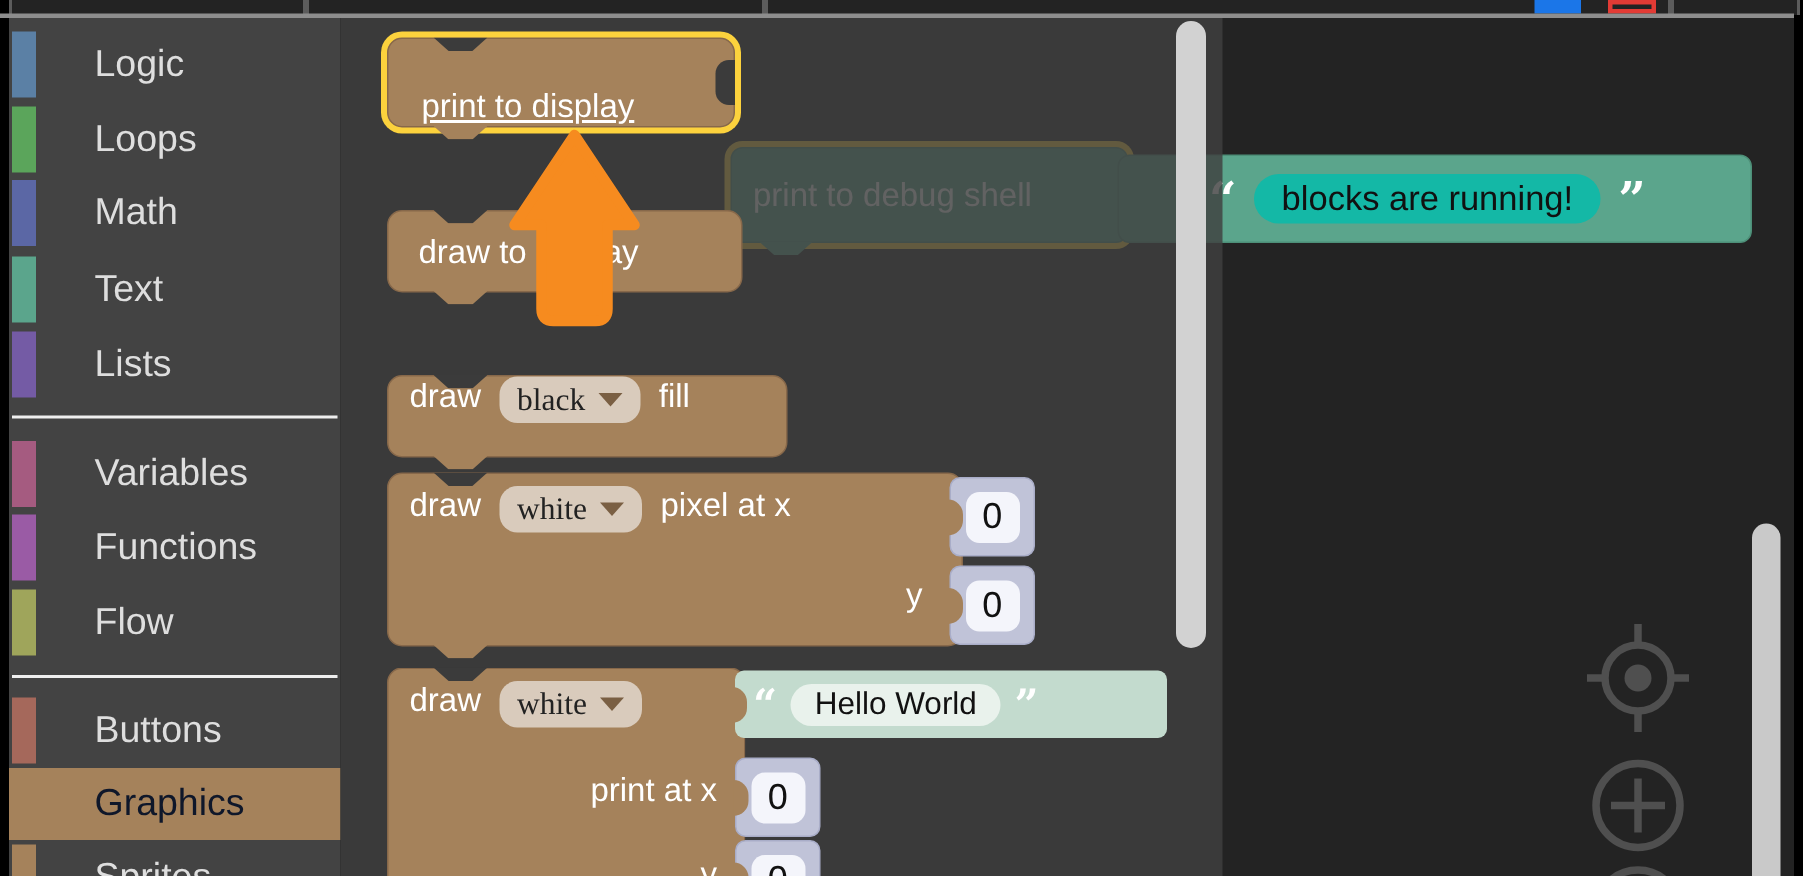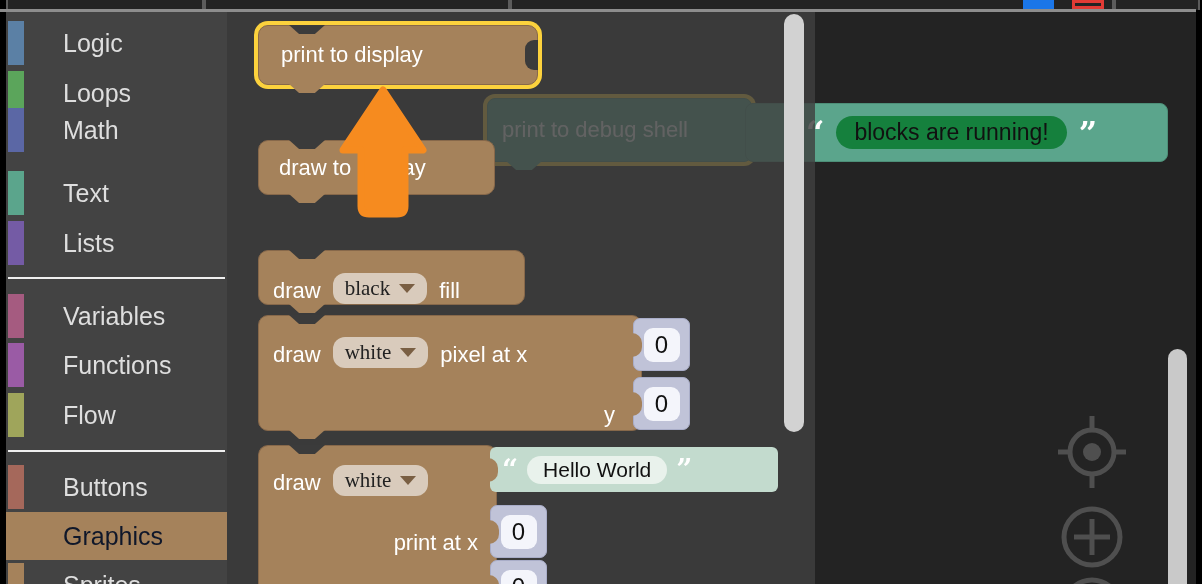--- a/index.html
+++ b/index.html
@@ -20,21 +20,21 @@
              font-size:25px;color:#dedede;white-space:nowrap;}
   .cat.sel .cat-label{color:#0f172a;}
   .sb-divider{position:absolute;left:2px;width:217px;height:2px;background:#efefef;}
 
   
   #workspace{position:absolute;left:227px;top:12px;width:969px;height:572px;background:#232323;overflow:hidden;}
 
   
   .block{position:absolute;background:#a5825b;border:1px solid #87684a;border-radius:10px;
          color:#fff;font-size:22px;box-sizing:border-box;}
-  .blk-row{display:flex;align-items:flex-end;gap:12px;}
+  .blk-row{display:flex;align-items:flex-start;gap:12px;}
   .notch-top{position:absolute;top:-1px;left:30px;width:36px;height:9px;background:#3b3b3b;
              clip-path:polygon(0 0,100% 0,72% 100%,28% 100%);}
   .notch-bottom{position:absolute;bottom:-9px;left:30px;width:36px;height:9px;background:#a5825b;
              clip-path:polygon(0 0,100% 0,72% 100%,28% 100%);}
   .cnotch{position:absolute;right:-1px;top:14px;width:13px;height:30px;background:#3b3b3b;
           border-radius:9px 0 0 9px;}
   .sel-outline{box-shadow:0 0 0 4px #fcd23d;}
 
   .dropdown{display:inline-flex;align-items:center;gap:9px;background:#d9cbbc;border-radius:12px;
             padding:3px 12px;color:#222;font-size:21px;cursor:pointer;font-family:Liberation Serif, serif;}
@@ -49,21 +49,21 @@
             font-size:24px;text-align:center;}
 
   .txtblock{position:absolute;display:flex;align-items:center;gap:9px;background:#c3dbce;
             border-radius:6px;padding:0 12px;box-sizing:border-box;}
   .quote{font-family:"DejaVu Serif",serif;font-weight:bold;color:#fff;font-size:28px;line-height:10px;}
   .txtfield{background:#e9f2ec;border-radius:14px;padding:2px 16px;color:#111;font-size:21px;white-space:nowrap;}
 
   
   .ws-teal{position:absolute;background:#5ba58c;border:1px solid #4d8f78;border-radius:8px;
            color:#fff;box-sizing:border-box;}
-  .ws-field{background:#15803d;border-radius:18px;padding:3px 18px;color:#111;font-size:23px;white-space:nowrap;}
+  .ws-field{background:#14b8a6;border-radius:18px;padding:3px 18px;color:#111;font-size:23px;white-space:nowrap;}
   .ws-quote{font-family:"DejaVu Serif",serif;font-weight:bold;color:#fff;font-size:32px;line-height:10px;}
   .ws-bump{position:absolute;bottom:-9px;left:18px;width:36px;height:9px;background:#5ba58c;
            clip-path:polygon(0 0,100% 0,72% 100%,28% 100%);}
 
   
   #flyout{position:absolute;left:227px;top:12px;width:588px;height:572px;background:rgba(64,64,64,0.82);}
   .scrollbar{position:absolute;background:#d2d2d2;border-radius:10px;cursor:pointer;}
 
   
   #tooltip{position:absolute;left:484px;top:99px;width:578px;height:33px;background:rgba(255,254,205,0.95);
@@ -120,22 +120,22 @@
       <g stroke="#4f4f4f" stroke-width="5" fill="none">
         <circle cx="42" cy="200" r="28"></circle>
       </g>
     </svg>
 
     <div class="scrollbar" style="left:941px;top:337px;width:19px;height:250px;background:#c9c9c9;"></div>
   </div>
 
   <div id="flyout"></div>
 
-  <div class="block sel-outline" style="left:258px;top:25px;width:280px;height:60px;
-       display:flex;align-items:center;padding-left:22px;">
+  <div class="block sel-outline" style="left:258px;top:25px;width:232px;height:60px;
+       display:flex;align-items:flex-end;padding-left:22px;text-decoration:underline;">
     <span>print to display</span>
     <div class="notch-top"></div>
     <div class="notch-bottom"></div>
     <div class="cnotch"></div>
   </div>
 
   <div class="block" style="left:258px;top:140px;width:237px;height:55px;
        display:flex;align-items:center;padding-left:20px;">
     <span>draw to display</span>
     <div class="notch-top"></div>
@@ -213,21 +213,21 @@
 
   <div id="sidebar">
     <div class="cat" style="top:7px;">
       <span class="chip" style="background-color: rgb(91, 128, 165);"></span>
       <span class="cat-label">Logic</span>
     </div>
     <div class="cat" style="top:57px;">
       <span class="chip" style="background-color: rgb(91, 165, 91);"></span>
       <span class="cat-label">Loops</span>
     </div>
-    <div class="cat" style="top:94px;padding-left:12px;">
+    <div class="cat" style="top:106px;padding-left:12px;">
       <span class="chip" style="background-color: rgb(91, 103, 165);"></span>
       <span class="cat-label">Math</span>
     </div>
     <div class="cat" style="top:157px;padding-left:38px;">
       <span class="chip" style="background-color: rgb(91, 165, 140);"></span>
       <span class="cat-label">Text</span>
     </div>
     <div class="cat" style="top:207px;">
       <span class="chip" style="background-color: rgb(116, 91, 165);"></span>
       <span class="cat-label">Lists</span>

